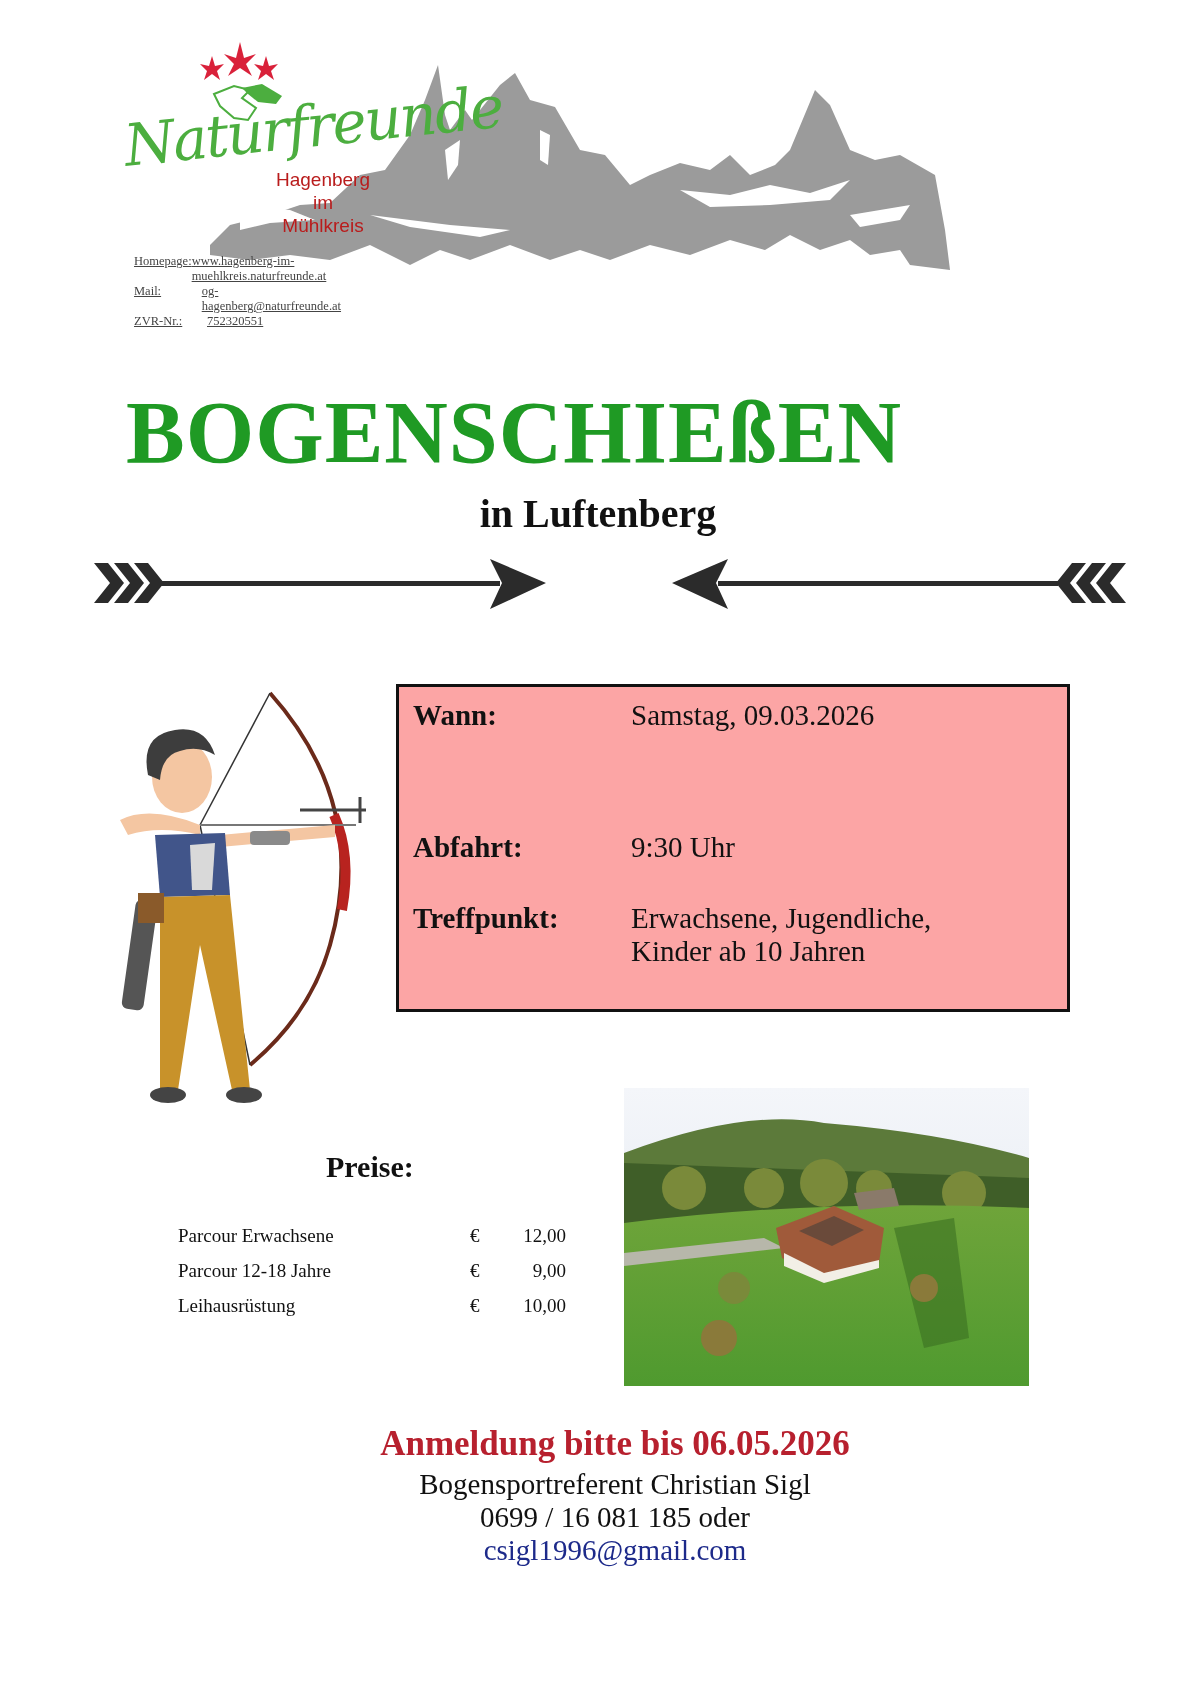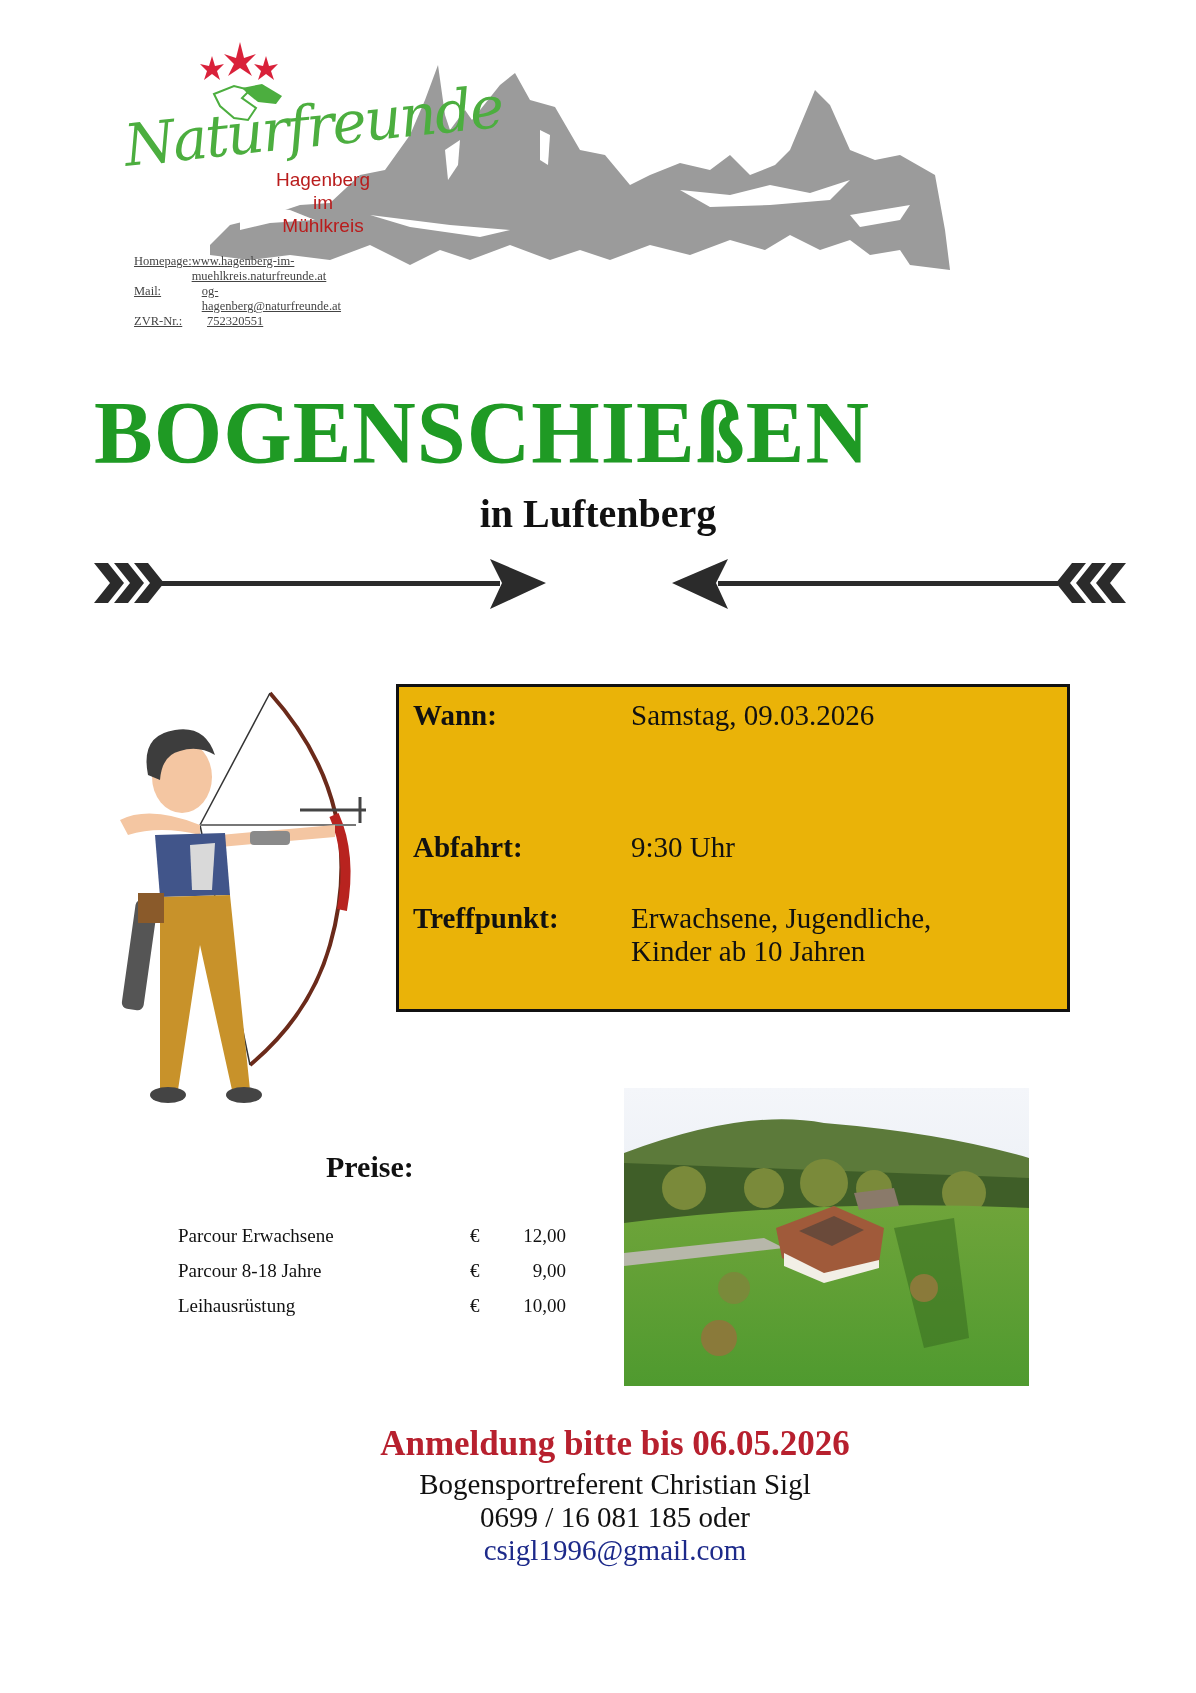--- a/index.html
+++ b/index.html
@@ -17,33 +17,33 @@
                 color: #b91c1c; text-align: center; line-height: 23px; }
     #mountains { left: 210px; top: 55px; width: 880px; height: 220px; }
     #contact { left: 134px; top: 254px; font-family: "Liberation Serif", serif; font-size: 12.5px;
                line-height: 15px; color: #444; }
     #contact .row { display: flex; }
     #contact .k { width: 73px; text-decoration: underline; }
     #contact .v { text-decoration: underline; }
 
     
     #title { left: 0; width: 964px; top: 383px; text-align: center; font-family: "Liberation Serif", serif;
-             font-weight: bold; font-size: 88px; color: #1f9a24; letter-spacing: 1px; line-height: 100px; }
+             font-weight: bold; font-size: 88px; color: #1f9a24; letter-spacing: 1px; line-height: 100px; padding-left: 32px; }
     #subtitle { left: 0; width: 1196px; top: 490px; text-align: center; font-weight: bold; font-size: 40px;
                 color: #111; }
 
     
     #arrow-left { left: 90px; top: 555px; width: 460px; height: 56px; }
     #arrow-right { left: 668px; top: 555px; width: 462px; height: 56px; }
 
     
     #archer { left: 120px; top: 685px; width: 260px; height: 430px; }
 
     
-    #info-box { left: 396px; top: 684px; width: 668px; height: 322px; background: #eab308;
+    #info-box { left: 396px; top: 684px; width: 668px; height: 322px; background: #fca5a5;
                 border: 3px solid #111; box-sizing: content-box; }
     .info-row { position: absolute; left: 14px; display: flex; font-size: 29px; line-height: 33px; }
     .info-label { width: 218px; font-weight: bold; }
     .info-value { }
 
     
     #prices-heading { left: 326px; top: 1150px; font-weight: bold; font-size: 30px; text-align: center; }
     #prices-table { left: 178px; top: 1218px; font-size: 19px; line-height: 35px; }
     #prices-table .prow { display: flex; }
     #prices-table .pname { width: 292px; }
@@ -179,21 +179,21 @@
 </div>
 
 <div class="abs" id="prices-heading">Preise:</div>
 <div class="abs" id="prices-table">
   <div class="prow">
     <span class="pname">Parcour Erwachsene</span>
     <span class="pcur">€</span>
     <span class="pval">12,00</span>
   </div>
   <div class="prow">
-    <span class="pname">Parcour 8-18 Jahre</span>
+    <span class="pname">Parcour 12-18 Jahre</span>
     <span class="pcur">€</span>
     <span class="pval">9,00</span>
   </div>
   <div class="prow">
     <span class="pname">Leihausrüstung</span>
     <span class="pcur">€</span>
     <span class="pval">10,00</span>
   </div>
 </div>
 

